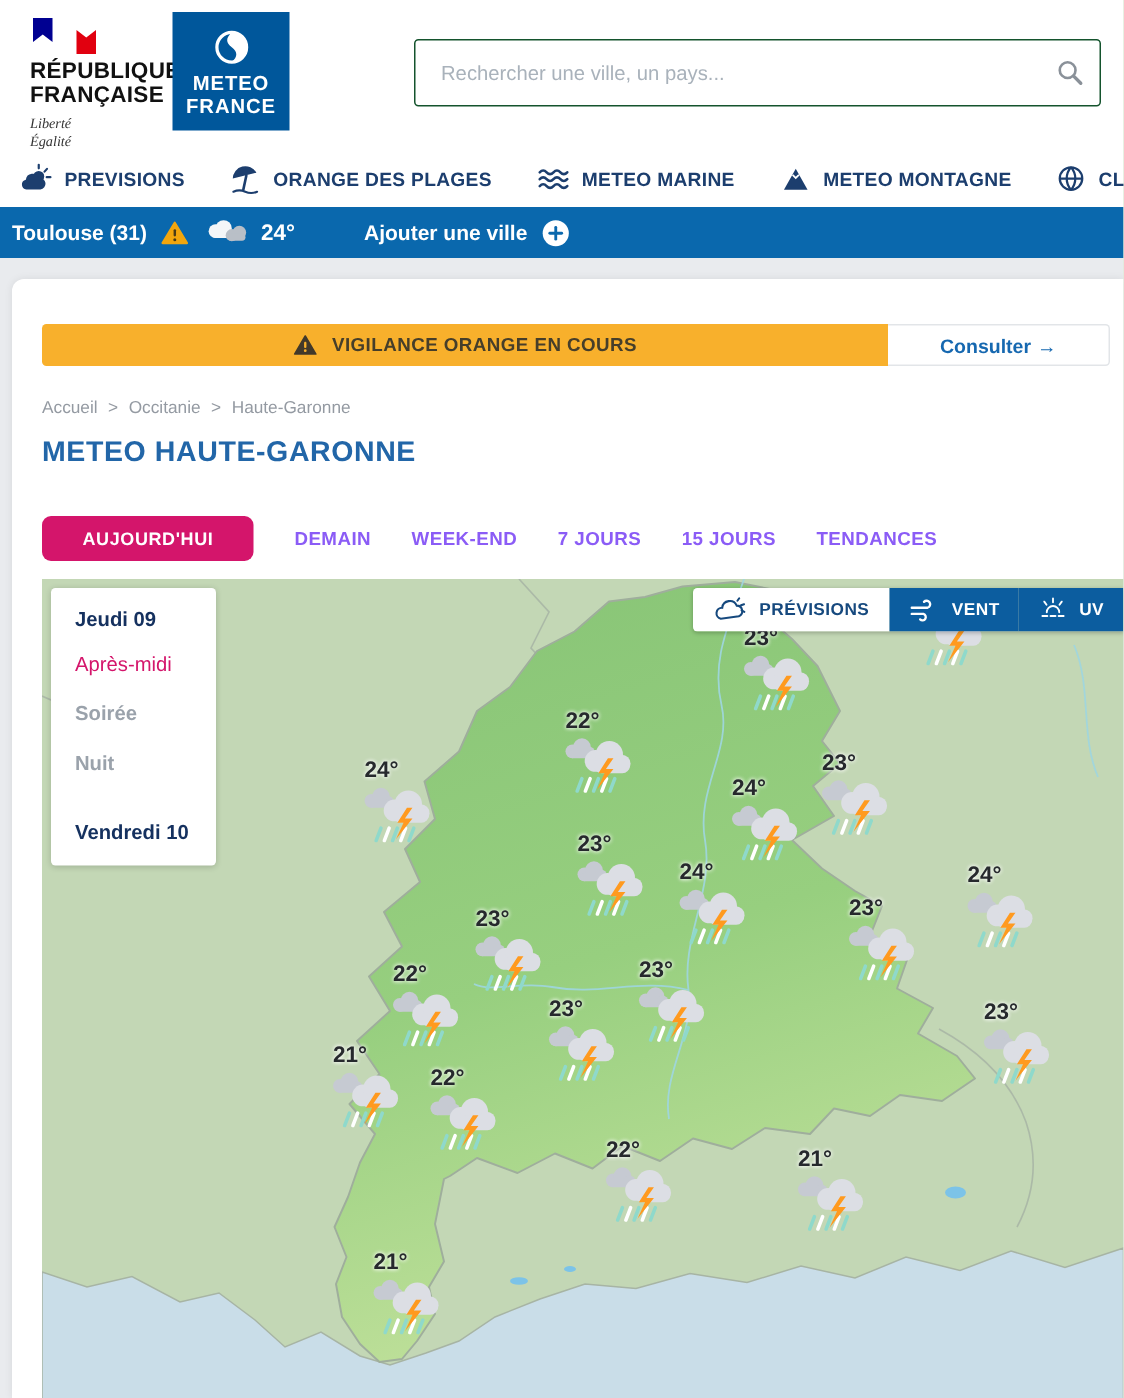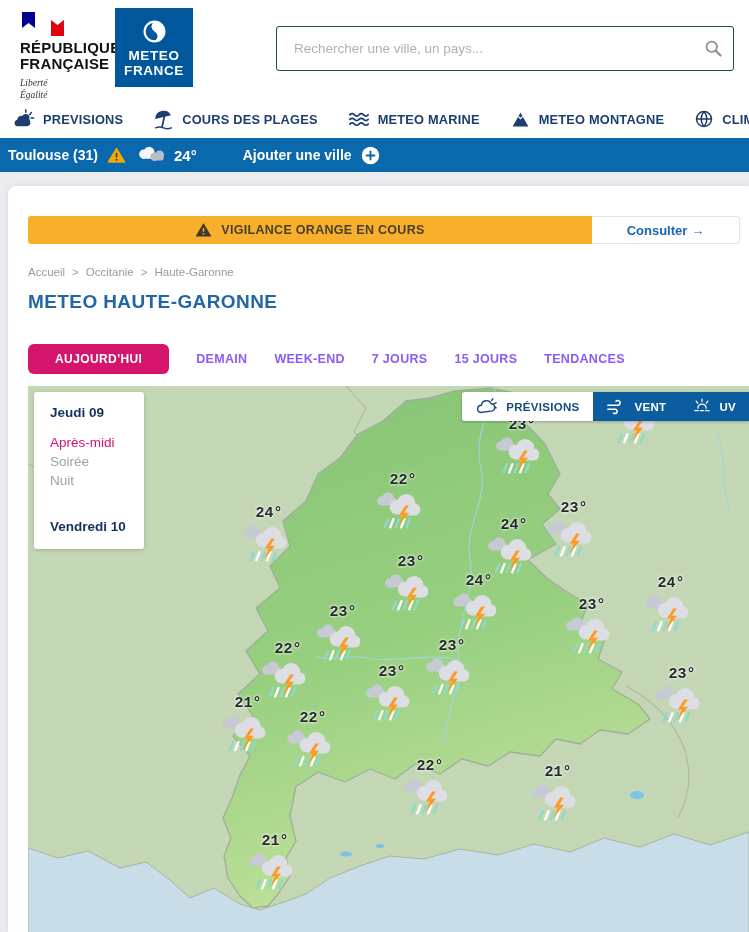--- a/index.html
+++ b/index.html
@@ -66,31 +66,31 @@
   .tab.active { background:var(--accent-pink); color:#fff; border-radius:6px; padding:8px 27px; font-size:12px; letter-spacing:.4px;text-align:right; }
 
   
   .map { position:relative; margin:12px 0 0 20px; width:721px; height:549px; overflow:hidden; background:#c3d7b5; }
   .map-svg { position:absolute; left:0; top:0; }
 
   .forecast-panel { position:absolute; left:6px; top:6px; z-index:10; background:#fff; border-radius:3px;
     padding:13px 18px 15px 16px; box-shadow:0 1px 4px rgba(0,0,0,.18); min-width:102px; }
   .panel-day { font-size:13.5px; font-weight:700; color:#15315f; cursor:pointer; }
   .panel-slot-active { margin-top:15px; font-size:13.5px; font-weight:400; color:var(--accent-pink); cursor:pointer; }
-  .panel-slot { margin-top:4px; font-size:13.5px; color:#9aa2ab; cursor:pointer; }
+  .panel-slot { margin-top:18px; font-size:13.5px; color:#9aa2ab; cursor:pointer;font-weight:bold; }
   .panel-day2 { margin-top:31px; }
 
   .map-toggle { position:absolute; right:0; top:6px; z-index:10; display:flex; height:29px; border-radius:3px 0 0 3px;
     overflow:hidden; box-shadow:0 1px 3px rgba(0,0,0,.25); }
   .seg { display:flex; align-items:center; gap:7px; padding:0 13px; font-size:11.5px; font-weight:700; letter-spacing:.3px; cursor:pointer; }
   .seg-white { background:#fff; color:#16497e; }
   .seg-blue { background:var(--toggle-blue); color:#fff; }
 
-  .marker { position:absolute; z-index:5; display:flex; flex-direction:column; align-items:center;
-    transform:translate(-50%,-12px); pointer-events:none;font-family:Liberation Mono, monospace; }
+  .marker { position:absolute; z-index:5; display:flex; flex-direction:column; align-items:flex-start;
+    transform:translate(-50%,-12px); pointer-events:none; }
   .marker-temp { font-size:15px; font-weight:700; color:#26292d; line-height:17px;
     text-shadow:0 0 3px rgba(255,255,255,.9), 0 0 3px rgba(255,255,255,.7); }
   .storm-icon { width:52px; height:42px; margin-top:0; transform:translateX(-5px); }
 </style>
 </head>
 <body>
 
 <div class="header">
   <div class="gov-logo">
     <svg class="gov-flag" width="46" height="28" viewBox="0 0 46 28">
@@ -143,21 +143,21 @@
       <path d="M5 20 a3.6 3.6 0 0 1 -.4,-7.1 a5 5 0 0 1 9.6,-1.3 a3.8 3.8 0 0 1 1 8.4 Z" fill="#1c3e6e"></path>
     </svg>
     <span>PREVISIONS</span>
   </div>
   <div class="nav-item">
     <svg width="21" height="21" viewBox="0 0 24 24">
       <path d="M2.5 11.5 A 9.6 9.6 0 0 1 20.5 7 Z" fill="#1c3e6e"></path>
       <rect x="10.8" y="8" width="2" height="13" rx="1" fill="#1c3e6e" transform="rotate(12 11.8 14)"></rect>
       <path d="M3 21.5 q 4.5,-2 9,0 q 4.5,2 9,0" stroke="#1c3e6e" stroke-width="1.6" fill="none" stroke-linecap="round"></path>
     </svg>
-    <span>COURS DES PLAGES</span>
+    <span>ORANGE DES PLAGES</span>
   </div>
   <div class="nav-item">
     <svg width="22" height="22" viewBox="0 0 24 24" fill="none" stroke="#1c3e6e" stroke-width="1.9" stroke-linecap="round">
       <path d="M2 7.5 q 2.5,-2.6 5,0 t 5,0 t 5,0 t 5,0"></path>
       <path d="M2 12.5 q 2.5,-2.6 5,0 t 5,0 t 5,0 t 5,0"></path>
       <path d="M2 17.5 q 2.5,-2.6 5,0 t 5,0 t 5,0 t 5,0"></path>
     </svg>
     <span>METEO MARINE</span>
   </div>
   <div class="nav-item">

